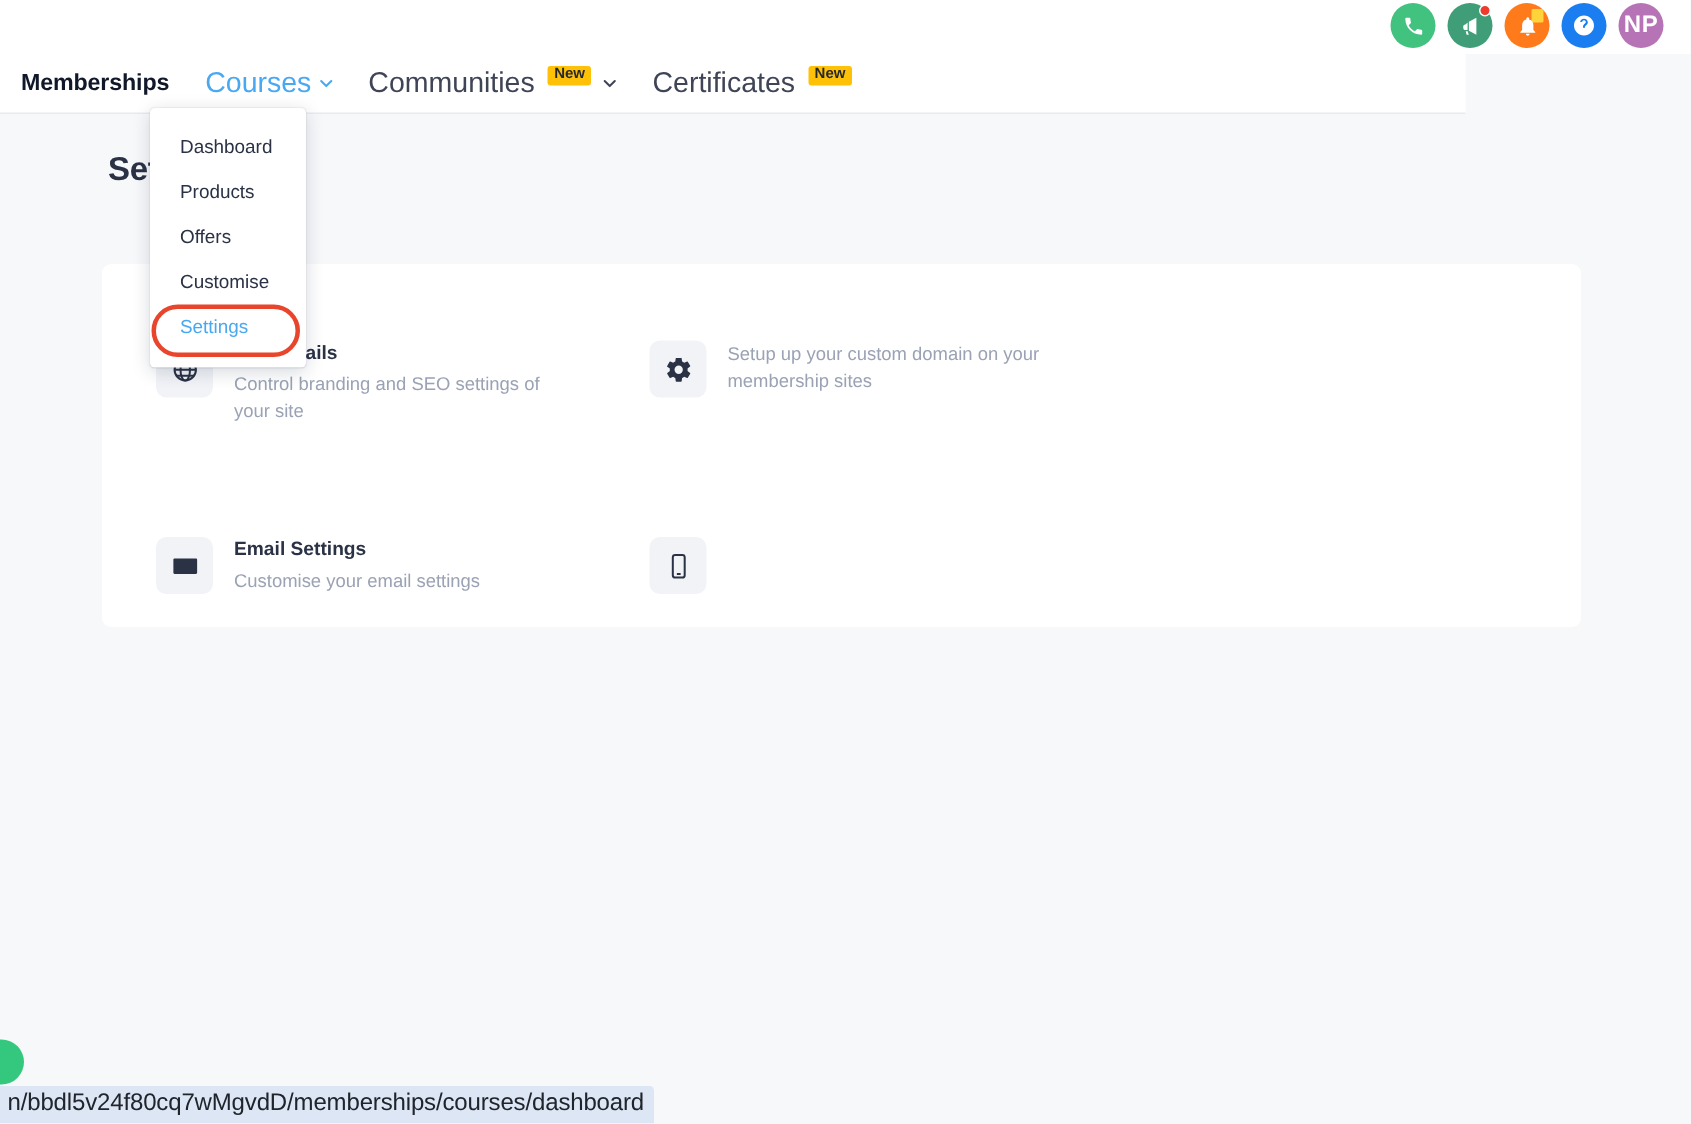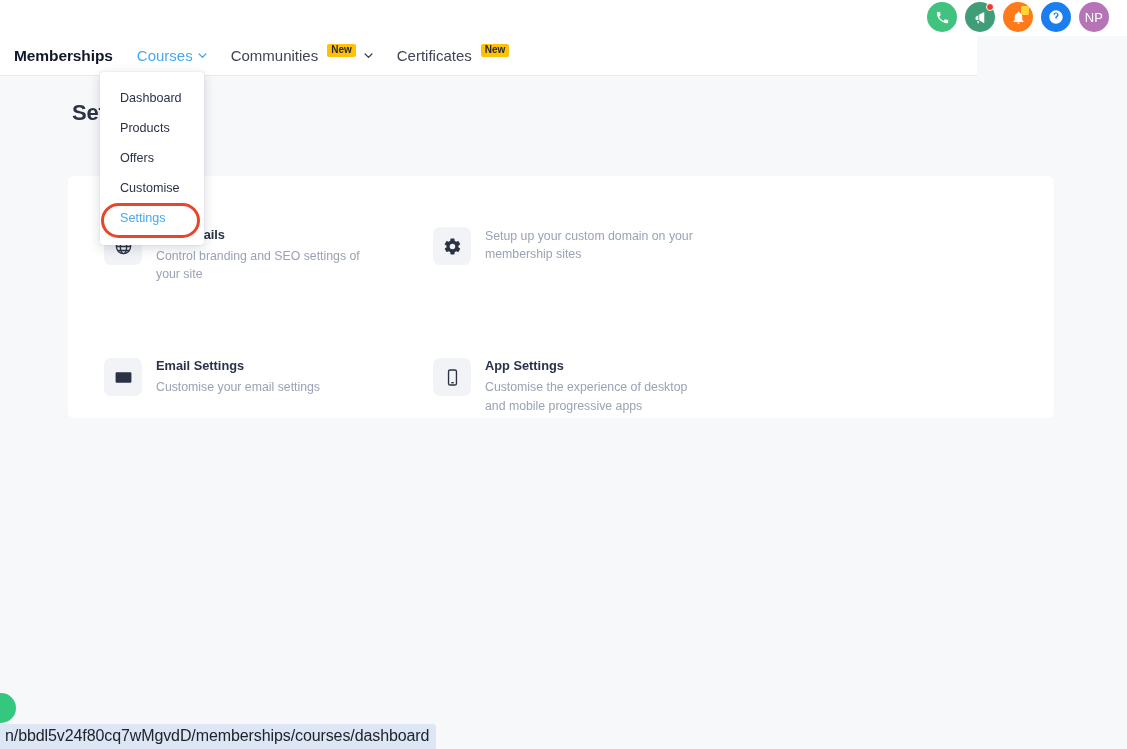--- a/index.html
+++ b/index.html
@@ -50,22 +50,22 @@
   .circ svg { display: block; }
 
   .circ-phone     { background: #41c27f; }
   .circ-megaphone { background: #3f9e78; }
   .circ-bell      { background: #ff7a1a; }
   .circ-help      { background: #1a7df0; }
   .circ-avatar    { background: #b674b6; }
 
   .circ-avatar span {
     color: #ffffff;
-    font-size: 13px;
-    font-weight: 400;
+    font-size: 16px;
+    font-weight: 700;
     letter-spacing: .3px;
   }
 
   .reddot {
     position: absolute;
     top: 1px; right: 1px;
     width: 8px; height: 8px;
     border-radius: 50%;
     background: #ef3b2d;
     border: 1.5px solid #ffffff;
@@ -102,21 +102,21 @@
   }
 
   .nav-brand {
     font-size: 15.5px;
     font-weight: 700;
     color: #11182a;
     letter-spacing: -.1px;
   }
 
   .nav-label {
-    font-size: 15px;
+    font-size: 19px;
     color: #3f4456;
   }
 
   .nav-label.active { color: #49a8f2; }
 
   .caret {
     width: 9px; height: 9px;
     flex: 0 0 auto;
   }
   .caret svg { display: block; }
@@ -390,24 +390,20 @@
       </div>
     </div>
 
     <div class="card">
       <div class="card-icon">
         <svg width="19" height="19" viewBox="0 0 24 24" fill="none" stroke="#2b3245" stroke-width="1.7">
           <rect x="7" y="2.5" width="10" height="19" rx="2"></rect>
           <line x1="10.4" y1="18.6" x2="13.6" y2="18.6"></line>
         </svg>
       </div>
-      <div class="card-text">
-        <div class="card-title">App Settings</div>
-        <div class="card-desc">Customise the experience of desktop and mobile progressive apps</div>
-      </div>
     </div>
 
   </div>
 </div>
 
 <div class="dropdown">
   <div class="dd-item">Dashboard</div>
   <div class="dd-item">Products</div>
   <div class="dd-item">Offers</div>
   <div class="dd-item">Customise</div>

